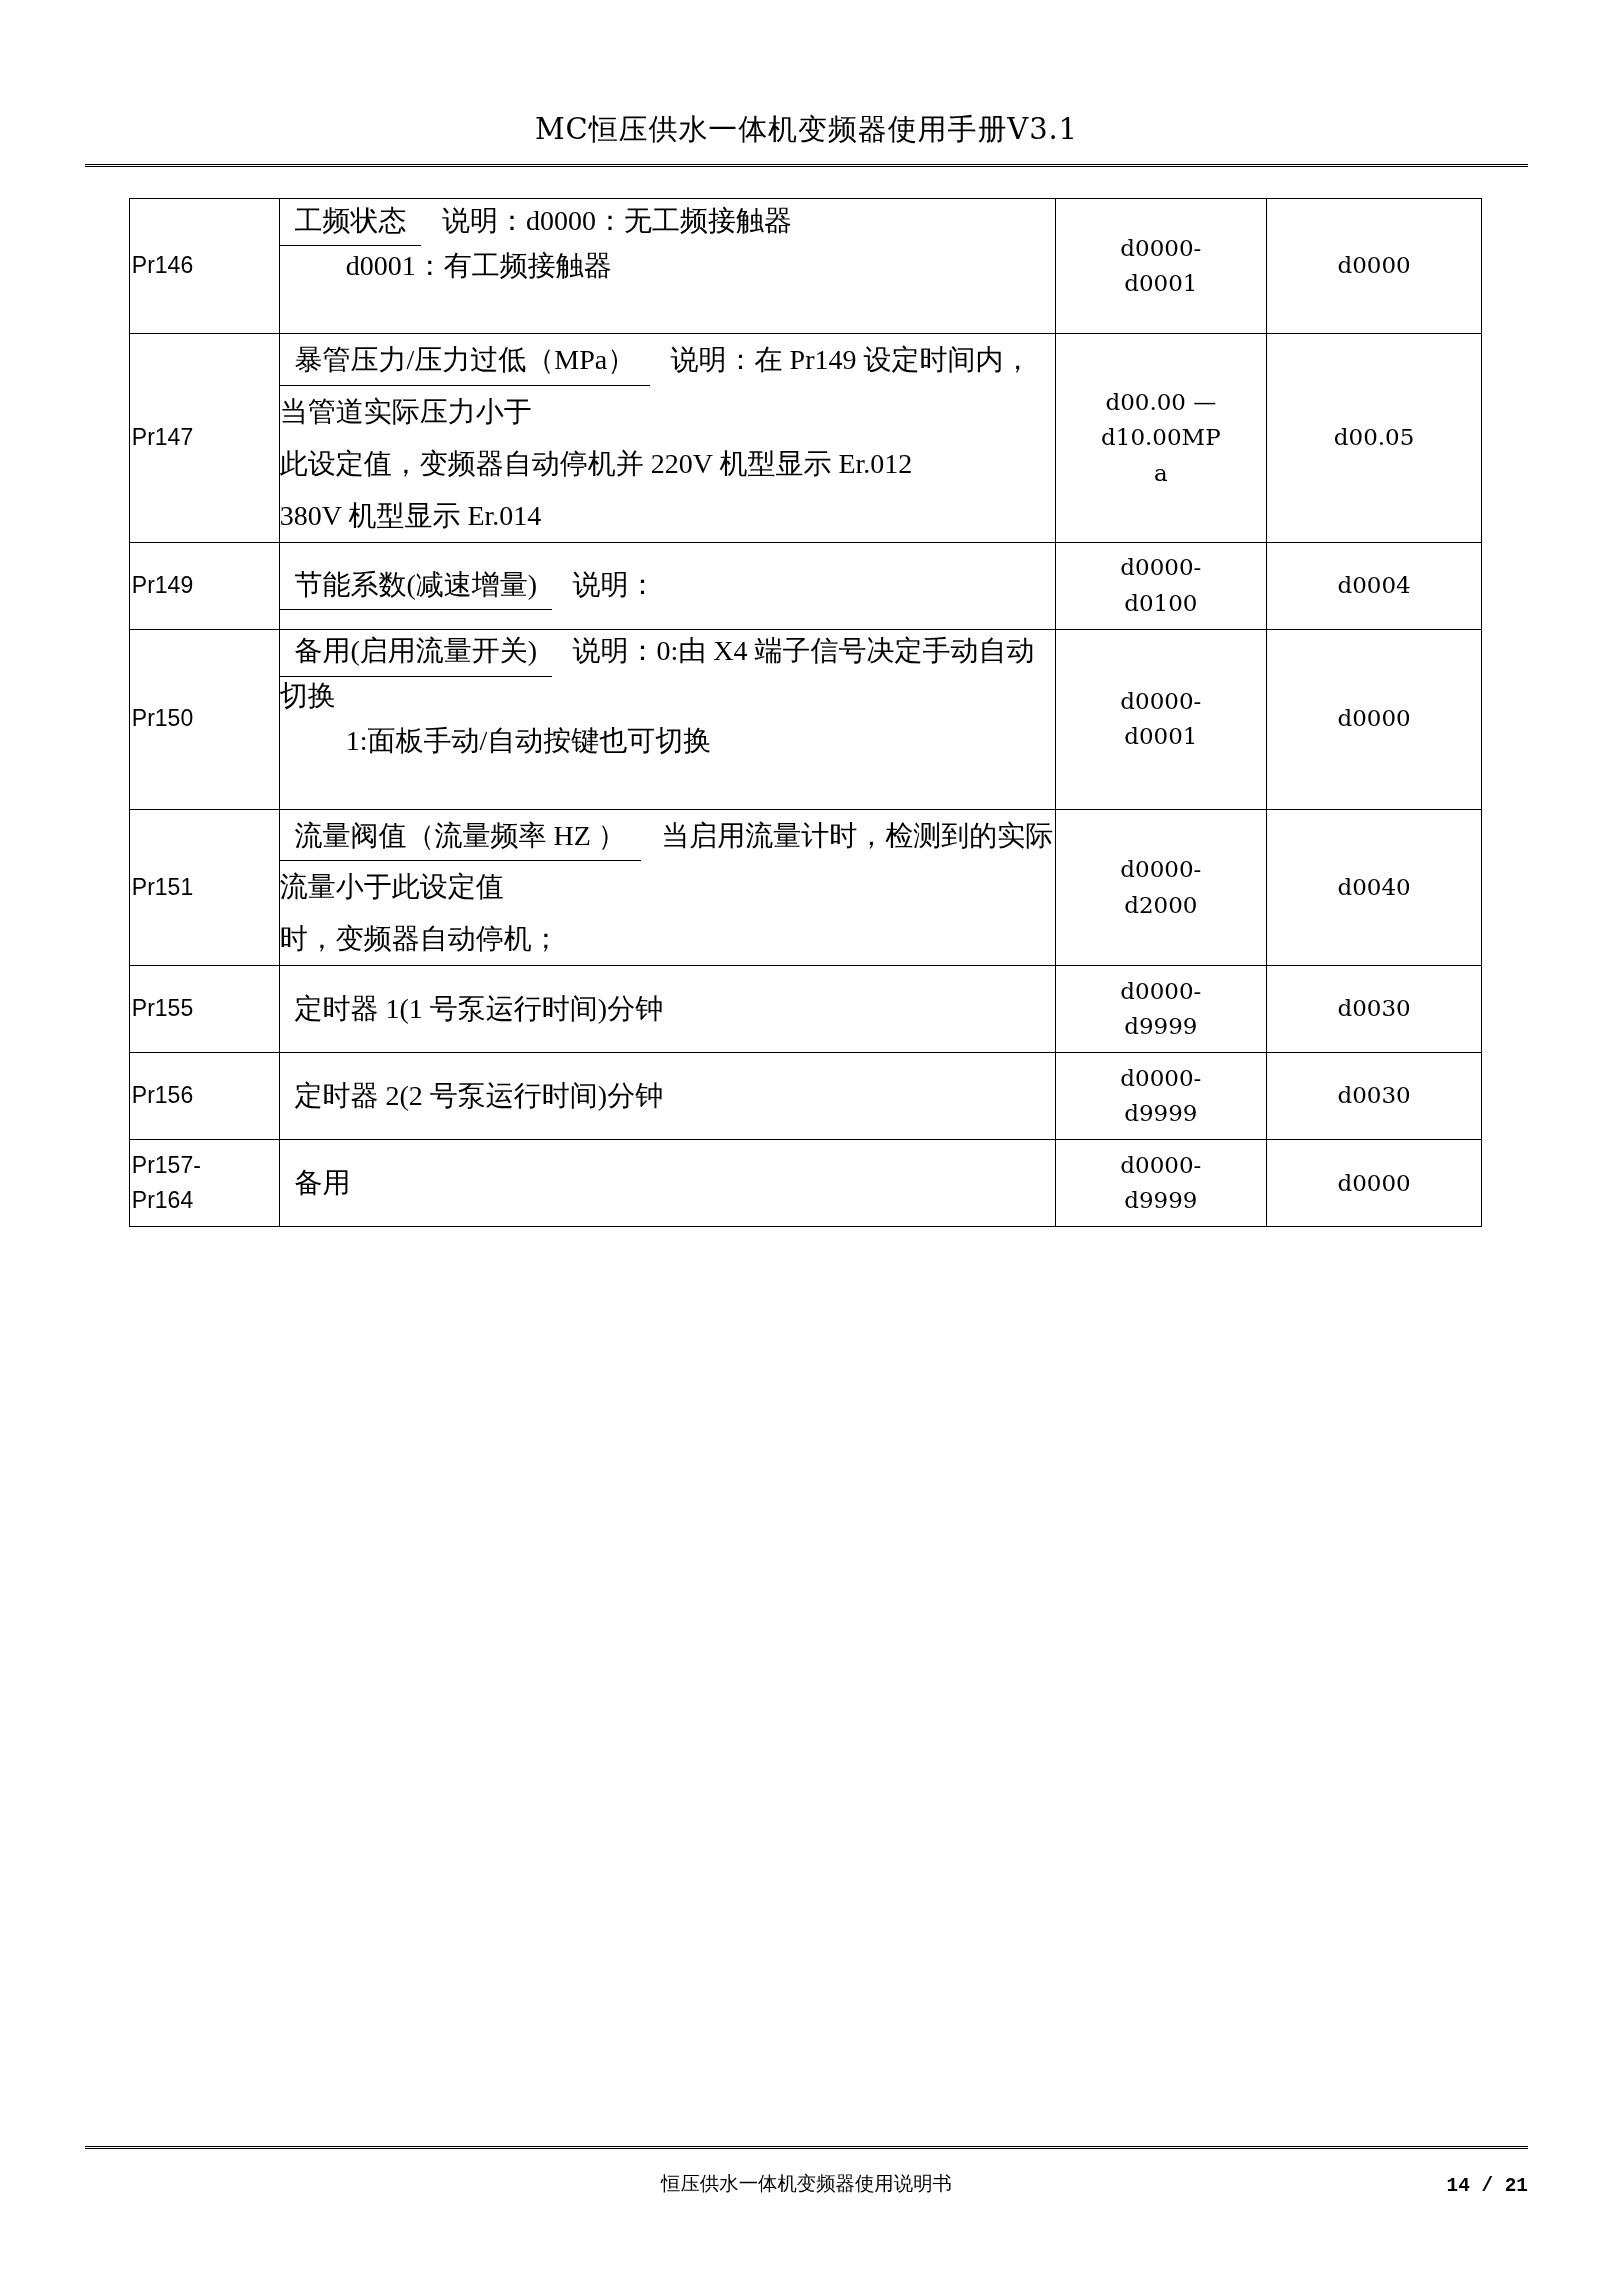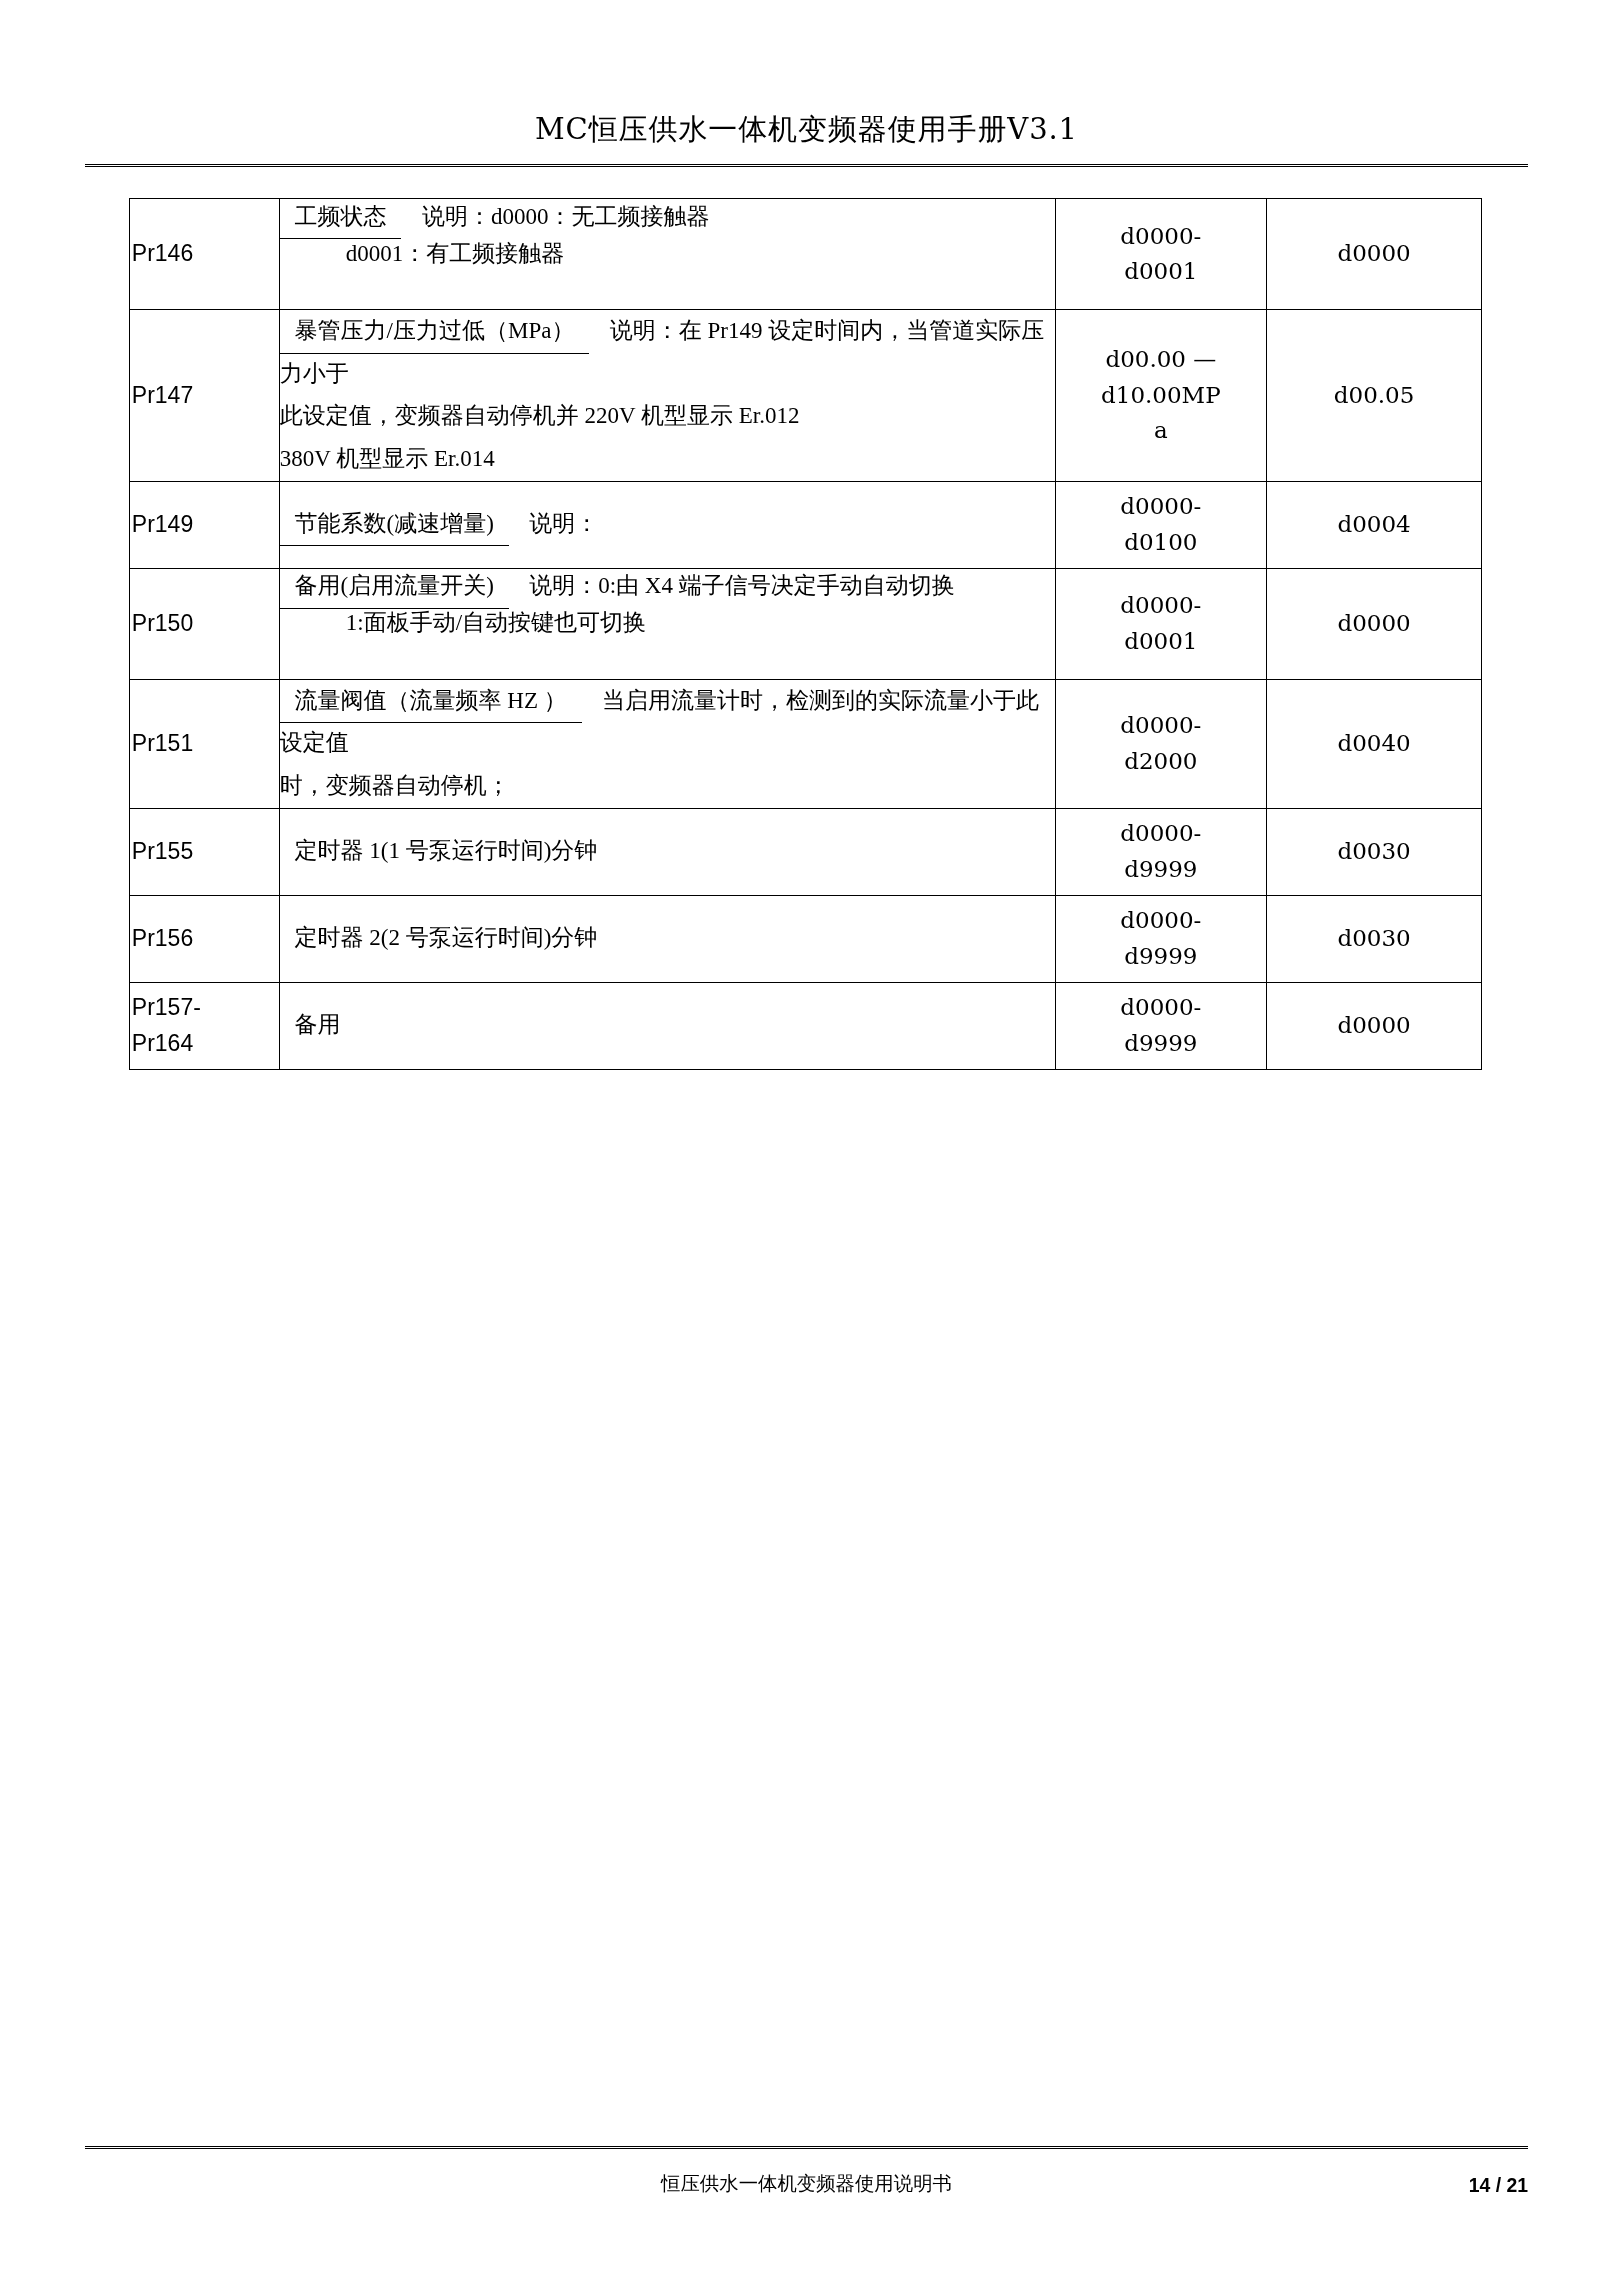--- a/index.html
+++ b/index.html
@@ -71,21 +71,21 @@
     line-height: 1.6;
   }
   td.range { width: 185px; text-align: center; }
   td.def { width: 188px; }
 
   .desc-inner {
     display: block;
   }
   .desc-row {
     padding: 9.2px 14.8px;
-    font-size: 23px;
+    font-size: 28px;
     line-height: 1.6;
   }
   .desc-row.bordered {
     border-bottom: 1.4px solid #000;
   }
   .desc-row.tall {
     line-height: 1.85;
   }
   .indent {
     display: block;
@@ -106,21 +106,21 @@
     bottom: 92px;
     left: 85px;
     width: 1443px;
     font-size: 19.4px;
     text-align: center;
   }
   .footer-page {
     position: absolute;
     right: 0;
     bottom: 0;
-    font-family: Liberation Sans, sans-serif;
+    font-family: Liberation Mono, monospace;
     font-weight: bold;
     font-size: 19.4px;
   }
   .footer-center {
     display: inline-block;
   }
 </style>
 </head>
 <body>
 

